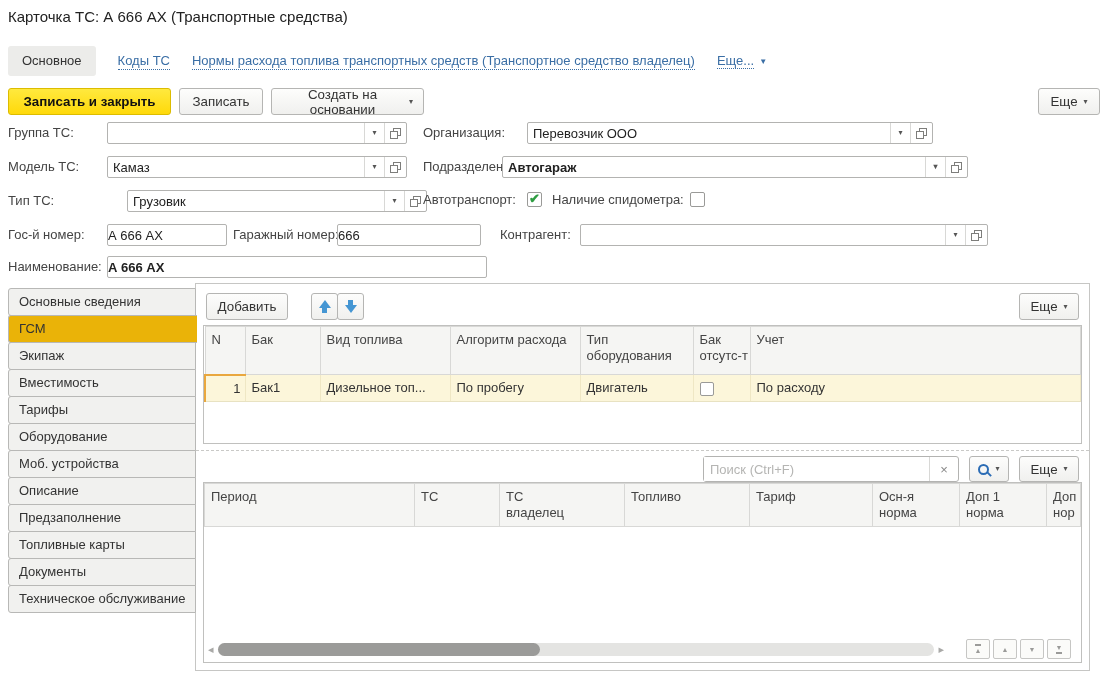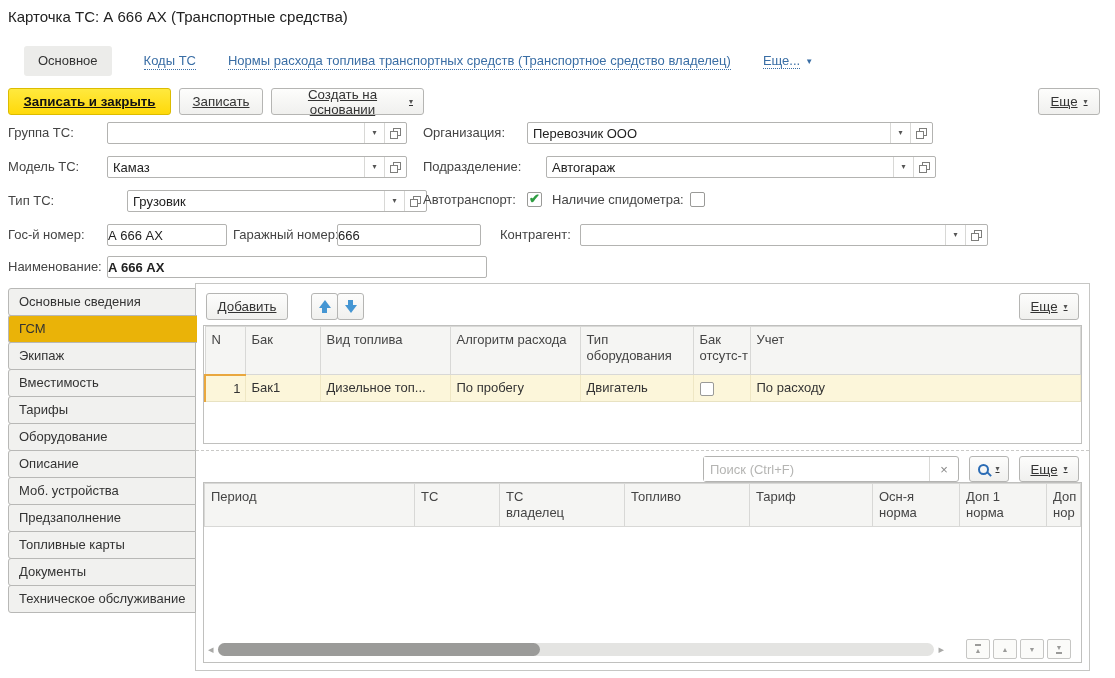--- a/index.html
+++ b/index.html
@@ -1,30 +1,30 @@
 <!DOCTYPE html>
 <html><head>
 <meta charset="utf-8">
 <style>
   html,body{margin:0;padding:0;background:#fff;}
   body{width:1115px;height:678px;position:relative;font-family:"Liberation Sans",sans-serif;font-size:13px;color:#333;overflow:hidden;}
   .abs{position:absolute;}
 
   
   .title{left:8px;top:8px;font-size:15px;color:#222;}
-  .navrow{left:24px;top:46px;height:30px;display:flex;align-items:center;gap:32px;}
+  .navrow{left:8px;top:46px;height:30px;display:flex;align-items:center;gap:22px;}
   .navtab{background:#ececea;border-radius:3px;height:30px;line-height:30px;padding:0 14px;color:#333;}
   .navlink{color:#3a6ea5;border-bottom:1px dotted #3a6ea5;line-height:16px;cursor:pointer;}
   .navmore{color:#3a6ea5;display:flex;align-items:center;gap:5px;cursor:pointer;}
   .navmore .txt{border-bottom:1px dotted #3a6ea5;}
   .bluecaret{color:#3a6ea5;font-size:8px;}
 
   
   .btn{position:absolute;height:27px;box-sizing:border-box;display:flex;align-items:center;justify-content:center;gap:6px;
-       padding:0 10px;background:linear-gradient(#fdfdfc,#f0f0ee);border:1px solid #b5b5b3;border-radius:3px;color:#333;cursor:pointer;text-decoration:underline;}
+       padding:0 10px;background:linear-gradient(#fdfdfc,#f0f0ee);border:1px solid #b5b5b3;border-radius:3px;color:#333;cursor:pointer;}
   .btn-primary{background:linear-gradient(#ffe93e,#ffd90a);border:1px solid #dcbc00;font-weight:bold;color:#111;}
   .caret{font-size:8px;color:#555;line-height:1;}
 
   
   .lbl{position:absolute;height:22px;line-height:22px;color:#444;white-space:nowrap;}
   .fld{position:absolute;display:flex;height:22px;box-sizing:border-box;border:1px solid #b3b3b1;border-radius:2px;background:#fff;}
   .fld input{flex:1;min-width:0;border:0;outline:0;padding:0 5px;font:inherit;color:#222;background:transparent;}
   .fld .dd{width:19px;display:flex;align-items:center;justify-content:center;border-left:1px solid #d8d8d6;cursor:pointer;}
   .fld .open{width:21px;display:flex;align-items:center;justify-content:center;border-left:1px solid #d8d8d6;cursor:pointer;}
   .openicon{position:relative;width:11px;height:11px;display:inline-block;}
@@ -162,21 +162,21 @@
   <input value="Перевозчик ООО" style="">
   <span class="dd">
       <span class="caret">▾</span>
     </span>
   <span class="open">
       <span class="openicon"></span>
     </span>
 </div>
 
 <div class="abs lbl" style="left:423px;top:156px;">Подразделение:</div>
-<div class="fld" style="left:546px;top:156px;width:390px;">
+<div class="fld" style="left:502px;top:156px;width:466px;font-weight:bold;">
   <input value="Автогараж" style="">
   <span class="dd">
       <span class="caret">▾</span>
     </span>
   <span class="open">
       <span class="openicon"></span>
     </span>
 </div>
 
 <div class="abs lbl" style="left:423px;top:189px;">Автотранспорт:</div>
@@ -358,19 +358,19 @@
   </div>
 </div>
 
 <div class="abs sidetabs">
   <div class="sidetab">Основные сведения</div>
   <div class="sidetab active">ГСМ</div>
   <div class="sidetab">Экипаж</div>
   <div class="sidetab">Вместимость</div>
   <div class="sidetab">Тарифы</div>
   <div class="sidetab">Оборудование</div>
+  <div class="sidetab">Моб. устройства</div>
   <div class="sidetab">Описание</div>
-  <div class="sidetab">Моб. устройства</div>
   <div class="sidetab">Предзаполнение</div>
   <div class="sidetab">Топливные карты</div>
   <div class="sidetab">Документы</div>
   <div class="sidetab">Техническое обслуживание</div>
 </div>
 
 </body></html>

